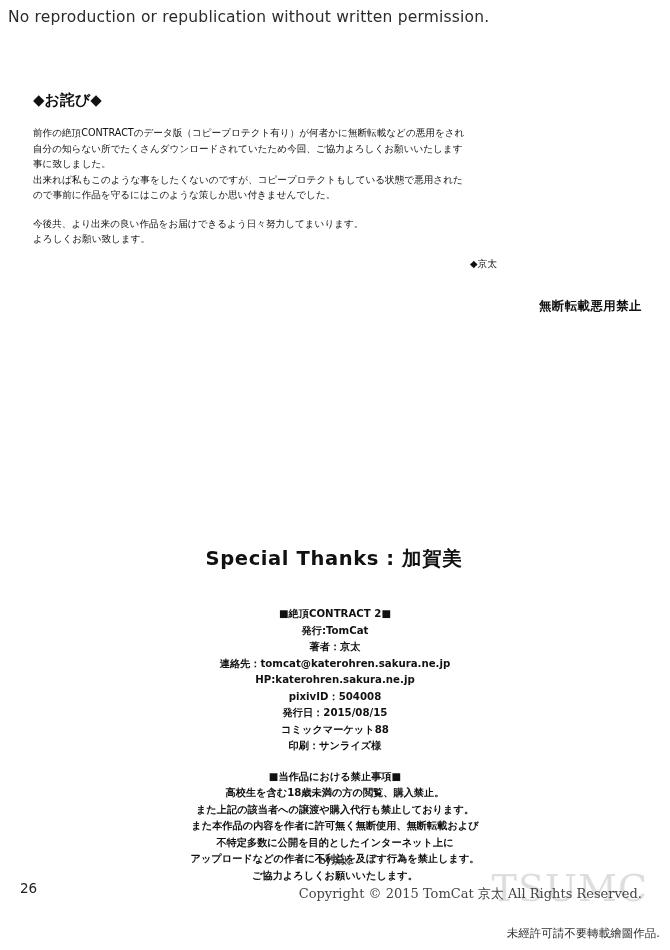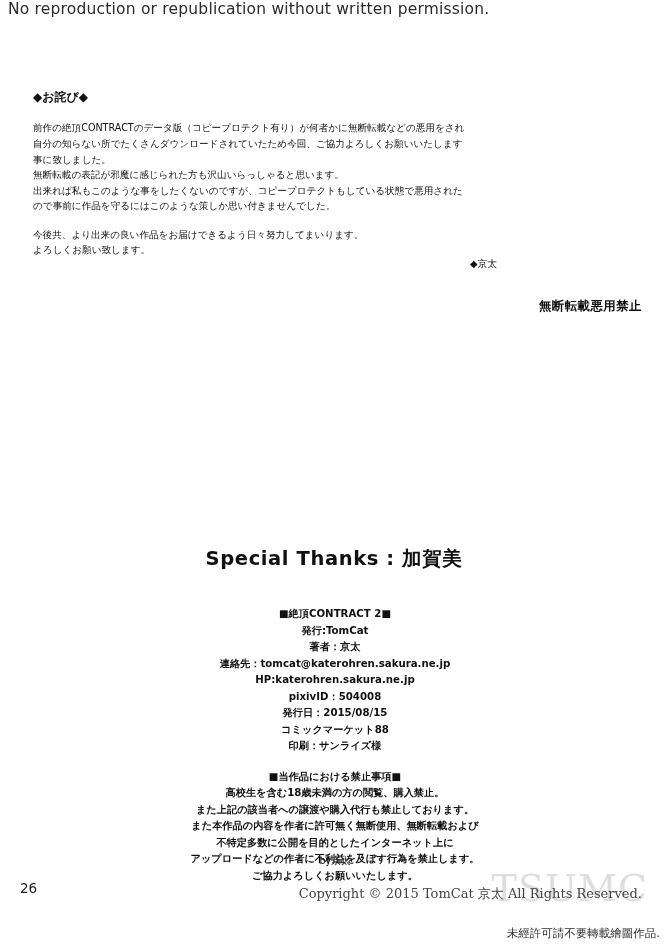--- a/index.html
+++ b/index.html
@@ -17,41 +17,41 @@
   }
   .page {
     position: absolute;
     inset: 0;
   }
 
   
   .top-notice {
     position: absolute;
     left: 8px;
-    top: 0;
+    top: 8px;
     font-size: 15.5px;
     letter-spacing: 0.2px;
     color: #2b2b2b;
     font-family: "DejaVu Sans", sans-serif;
     white-space: nowrap;
   }
 
   
   .apology {
     position: absolute;
     left: 33px;
     top: 88px;
     width: 500px;
     font-size: 9.6px;
     line-height: 1.62;
     color: #111;
     font-family: "DejaVu Sans", sans-serif;
   }
   .apology .head {
-    font-size: 12px;
+    font-size: 15px;
     font-weight: bold;
     margin-bottom: 13px;
   }
   .apology p {
     margin: 0;
   }
   .apology .gap {
     height: 13px;
   }
   .sign {
@@ -164,21 +164,20 @@
 
 <div class="page">
 
   <div class="top-notice">No reproduction or republication without written permission.</div>
 
   <div class="apology">
     <div class="head">◆お詫び◆</div>
     <p>前作の絶頂CONTRACTのデータ版（コピープロテクト有り）が何者かに無断転載などの悪用をされ</p>
     <p>自分の知らない所でたくさんダウンロードされていたため今回、ご協力よろしくお願いいたします</p>
     <p>事に致しました。</p>
-    <p>無断転載の表記が邪魔に感じられた方も沢山いらっしゃると思います。</p>
     <p>出来れば私もこのような事をしたくないのですが、コピープロテクトもしている状態で悪用された</p>
     <p>ので事前に作品を守るにはこのような策しか思い付きませんでした。</p>
     <div class="gap"></div>
     <p>今後共、より出来の良い作品をお届けできるよう日々努力してまいります。</p>
     <p>よろしくお願い致します。</p>
   </div>
 
   <div class="sign">◆京太</div>
   <div class="stamp">無断転載悪用禁止</div>
 

